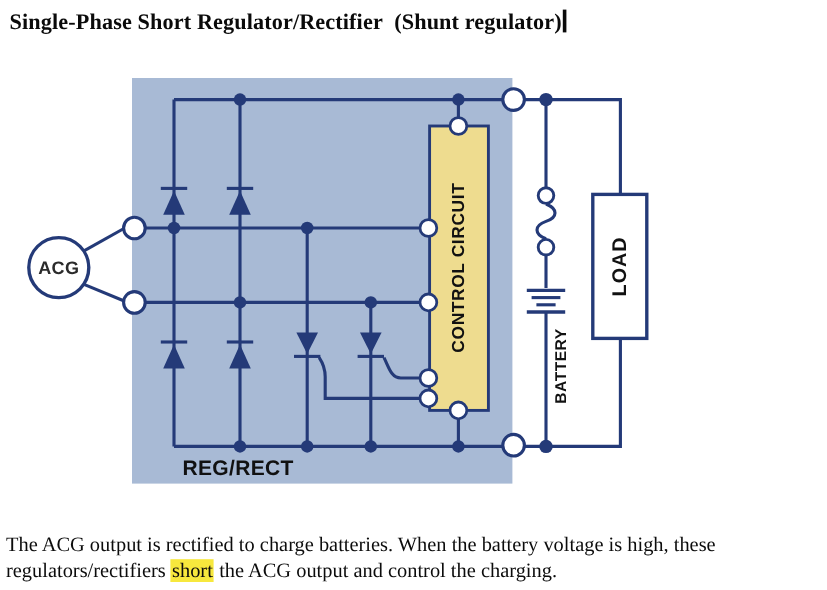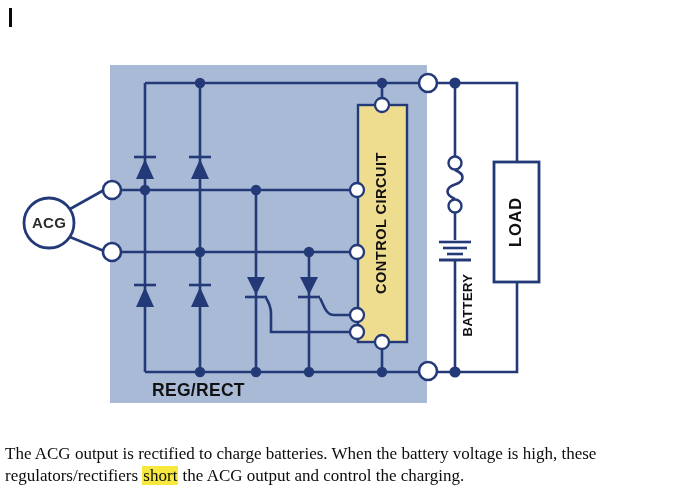--- a/index.html
+++ b/index.html
@@ -20,21 +20,21 @@
   .caption{
     position:absolute;left:5px;top:443px;width:684px;
     font-size:17px;line-height:21.5px;color:#0c0c0c;
   }
   .caption .hl{background:#f7e83d;padding:0 1px;}
   svg text{font-family:"Liberation Sans", sans-serif;}
 </style>
 </head>
 <body>
 
-<div class="title"><span class="cursor"></span></div>
+<div class="title"><span>Single-Phase Short Regulator/Rectifier&nbsp; (Shunt regulator)</span><span class="cursor"></span></div>
 
 <svg class="diagram-svg" width="689" height="492" viewBox="0 0 689 492">
 
   <rect x="110" y="65" width="317" height="338" fill="#a8bad5"></rect>
 
   <g stroke="#243a78" stroke-width="2.6" fill="none">
     <path d="M145,83 H517 V162"></path>
     <path d="M145,372 H517 V282"></path>
     <path d="M145,83 V372"></path>
     <path d="M200,83 V372"></path>

